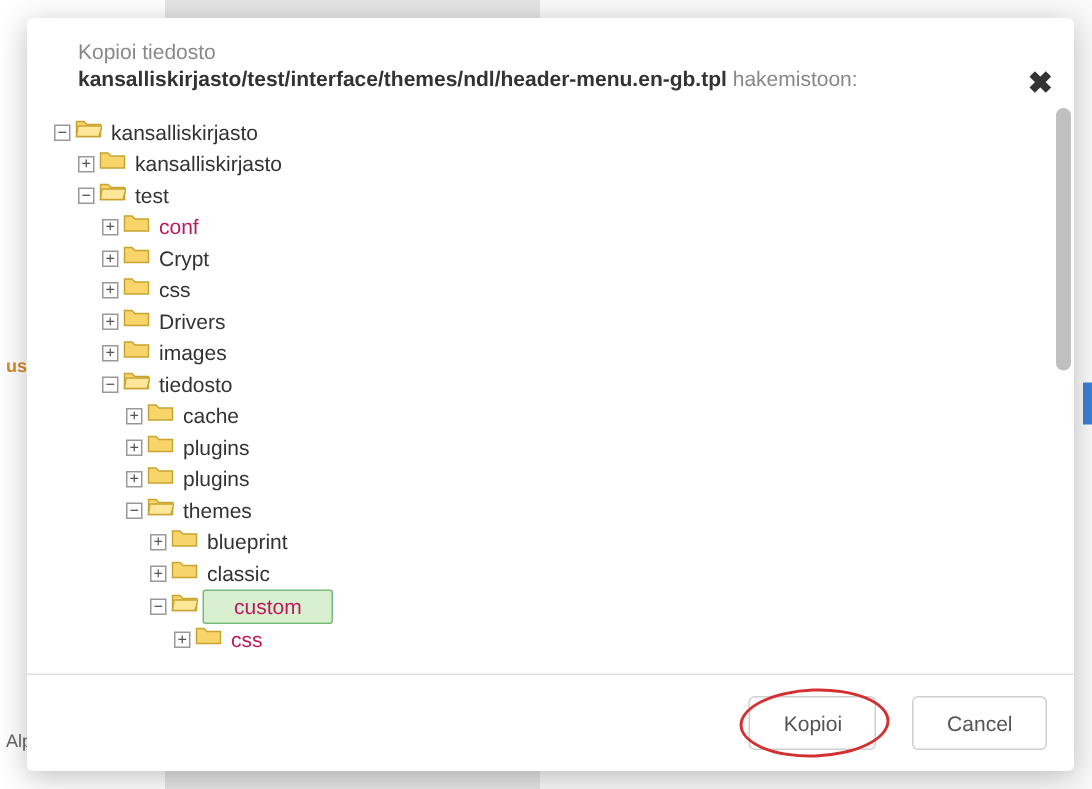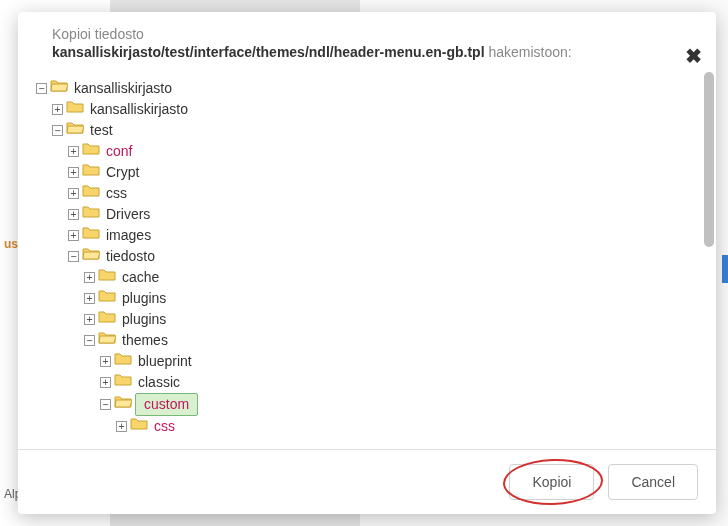--- a/index.html
+++ b/index.html
@@ -157,28 +157,28 @@
       text-align: center;
     }
     .folder-label.green {
       color: #be185d;
       font-weight: normal;
     }
     .folder-label.highlighted {
       background: #d8f0d0;
       border: 1px solid #7ab87a;
       border-radius: 2px;
-      padding: 0 8px;
+      padding: 0 20px;
     }
     .modal-footer {
       border-top: 1px solid #e0e0e0;
       padding: 14px 18px;
       display: flex;
       justify-content: flex-end;
-      gap: 14px;
+      gap: 24px;
     }
     .btn {
       padding: 9px 22px;
       border: 1px solid #d0d0d0;
       background: #fff;
       border-radius: 4px;
       font-size: 14px;
       color: #555;
       cursor: pointer;
     }

